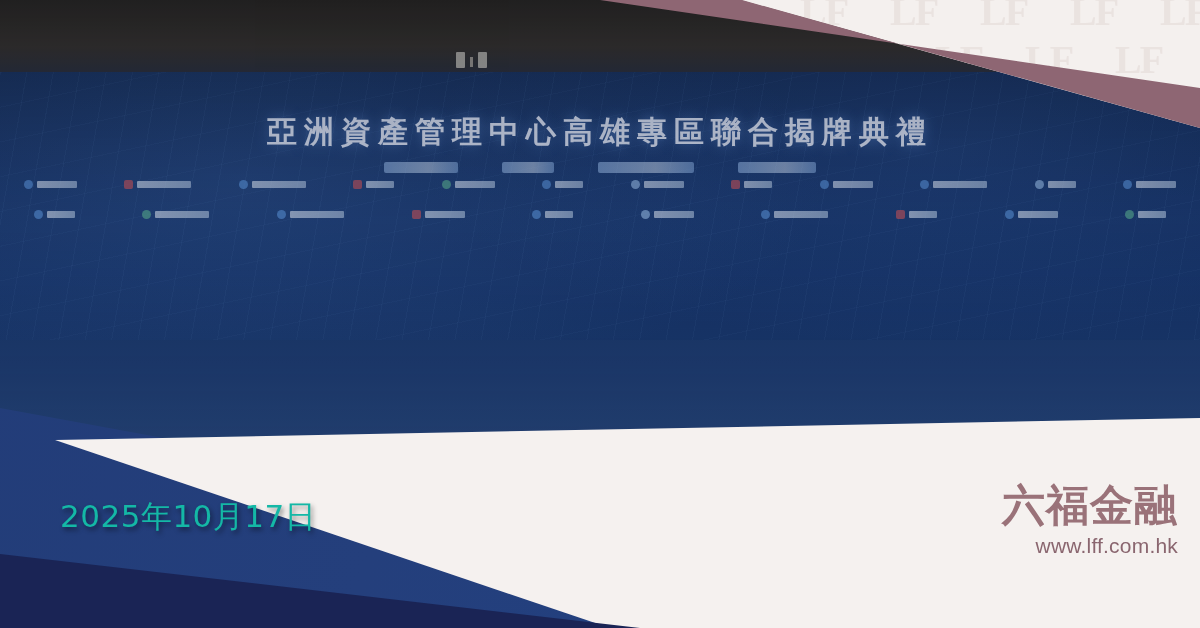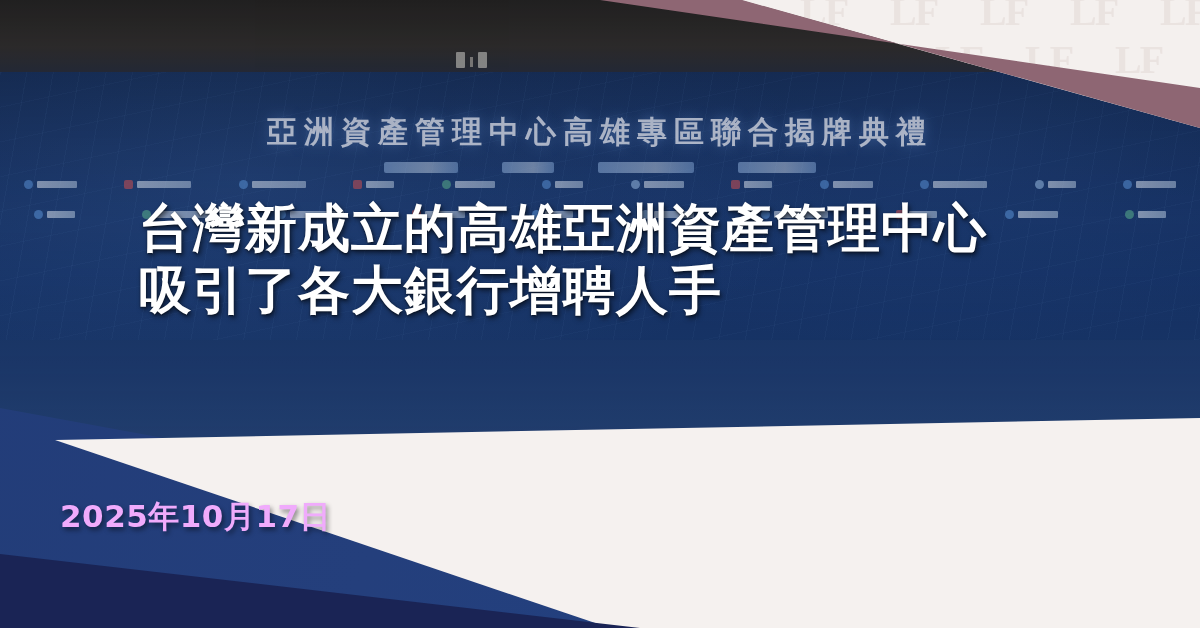--- a/index.html
+++ b/index.html
@@ -280,23 +280,23 @@
     font-family: "DejaVu Sans", "Liberation Sans", sans-serif;
     white-space: nowrap;
   }
   .headline .l2 { display: block; }
 
   
   .date-text {
     position: absolute;
     left: 60px;
     top: 496px;
-    color: #f0abfc;
+    color: #14b8a6;
     font-size: 31px;
-    font-weight: 700;
+    font-weight: 400;
     letter-spacing: .5px;
     text-shadow: 2px 3px 5px rgba(0,0,0,.45);
     font-family: "DejaVu Sans", "Liberation Sans", sans-serif;
     white-space: nowrap;
   }
   .series-title {
     position: absolute;
     left: 58px;
     top: 542px;
     color: #ffffff;
@@ -593,24 +593,22 @@
   </div>
 
   <div class="rose-band"></div>
 
   <div class="blue-band"></div>
 
   <div class="cream-band"></div>
 
   <div class="navy-wedge"></div>
 
-  <div class="headline">
-    <span class="l1">台灣新成立的高雄亞洲資產管理中心</span>
-    <span class="l2">吸引了各大銀行增聘人手</span>
+
+  <div class="date-text">2025年10月17日</div>
+
+
+  <div class="logo-block">
+    <div class="logo-cn">六福金融</div>
+    <div class="logo-url">www.lff.com.hk</div>
   </div>
 
-  <div class="date-text">2025年10月17日</div>
-
-
-  <div class="logo-block">
-  </div>
-
 </div>
 
 </body></html>

